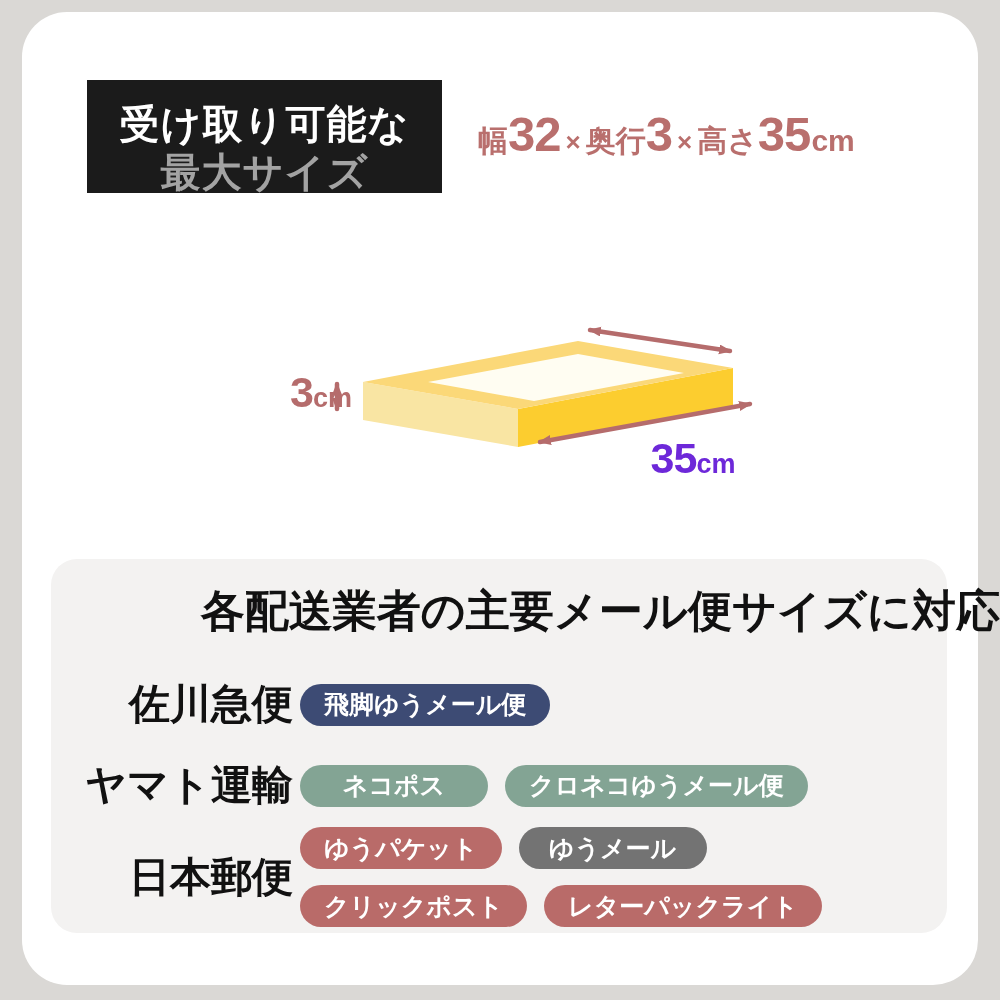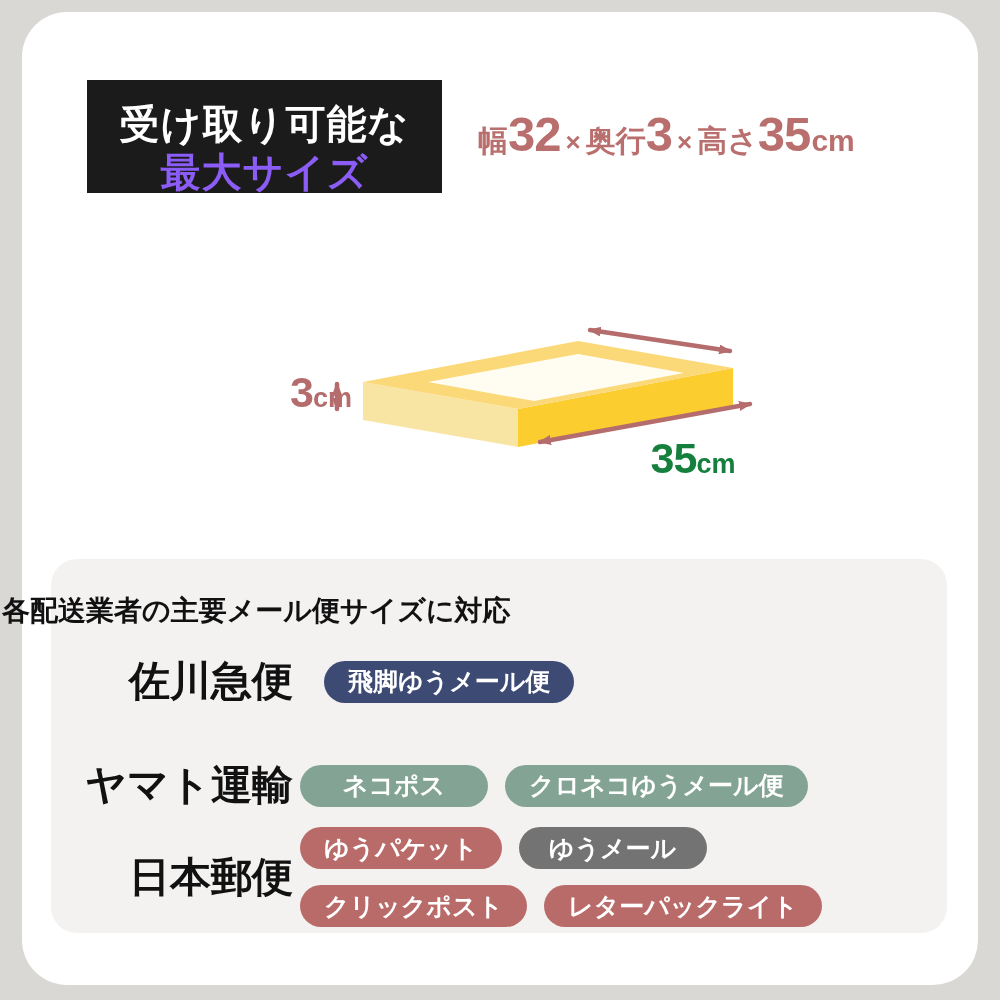--- a/index.html
+++ b/index.html
@@ -29,44 +29,44 @@
   .dim-label{position:absolute;font-weight:800;white-space:nowrap;}
   .dim-label .val{font-size:43px;letter-spacing:-1px;}
   .dim-label .unit{font-size:27px;}
   .label-width{left:603px;top:282px;width:135px;text-align:center;}
   .label-depth{left:242px;top:368px;width:86px;text-align:left;}
   .label-length{left:623px;top:434px;width:140px;text-align:center;}
 
   
   .card{position:absolute;left:51px;top:559px;width:896px;height:374px;
         border-radius:26px;}
-  .card-heading{position:absolute;left:2px;right:0;top:587px;text-align:left;
-                font-size:28px;font-weight:800;line-height:48px;}
+  .card-heading{position:absolute;left:2px;right:0;top:587px;text-align:right;
+                font-size:44px;font-weight:800;line-height:48px;}
   .carrier-row{position:absolute;left:85px;right:40px;display:flex;
                align-items:center;}
-  .row-0{top:654px;gap:24px;}
+  .row-0{top:677px;}
   .row-1{top:758px;}
   .row-2{top:827px;}
   .carrier-name{width:208px;flex-shrink:0;text-align:right;
                 font-size:41px;font-weight:800;color:#111;white-space:nowrap;}
   .badges{margin-left:7px;display:flex;flex-wrap:wrap;gap:16px 17px;
           width:645px;}
   .badge{display:inline-flex;align-items:center;justify-content:center;
          height:42px;min-width:140px;padding:0 24px;border-radius:22px;
          color:#ffffff;font-size:25px;font-weight:800;white-space:nowrap;}
 </style>
 </head>
 <body>
 
 <div class="page" style="background: rgb(218, 216, 213);">
   <div class="panel" style="background: rgb(255, 255, 255);"></div>
 
   <div class="title-box" style="background: rgb(27, 27, 27);">
     <div class="title-line" style="color: rgb(255, 255, 255); margin-top: 23px;">受け取り可能な</div>
-    <div class="title-line" style="color: #8b5cf6;">最大サイズ</div>
+    <div class="title-line" style="color: #a3a3a3;">最大サイズ</div>
   </div>
   <div class="dims" id="dims" style="color: rgb(185, 111, 109);">
       <span class="seg-label">幅</span>
       <span class="seg-number">32</span>
       <span class="seg-times">×</span>
       <span class="seg-label">奥行</span>
       <span class="seg-number">3</span>
       <span class="seg-times">×</span>
       <span class="seg-label">高さ</span>
       <span class="seg-number">35</span>
@@ -89,21 +89,21 @@
     <polygon points="428,382 578,354 684,373 534,401" fill="#fffdf2"></polygon>
 
     <line x1="590" y1="330" x2="730" y2="351" stroke-width="4.5" stroke-linecap="round" marker-start="url(#ah)" marker-end="url(#ah)" stroke="#b56c6c"></line>
     <line x1="540" y1="442" x2="750" y2="404" stroke-width="4.5" stroke-linecap="round" marker-start="url(#ah)" marker-end="url(#ah)" stroke="#b56c6c"></line>
     <line x1="337" y1="384" x2="337" y2="409" stroke-width="4.5" stroke-linecap="round" marker-start="url(#ah)" marker-end="url(#ah)" stroke="#b56c6c"></line>
   </svg>
 
   <div class="dim-label label-depth" style="color: rgb(181, 108, 108); margin-left: 48px;">
     <span class="val">3</span><span class="unit">cm</span>
   </div>
-  <div class="dim-label label-length" style="color: #15803d;">
+  <div class="dim-label label-length" style="color: #6d28d9;">
     <span class="val">35</span><span class="unit">cm</span>
   </div>
 
   <div class="card" style="background: rgb(243, 242, 241);"></div>
   <div class="card-heading" style="color: rgb(17, 17, 17);">各配送業者の主要メール便サイズに対応</div>
   <div id="rows-root">
       <div class="carrier-row row-0">
         <div class="carrier-name">佐川急便</div>
         <div class="badges">
           <div class="badge" style="background: rgb(61, 75, 116);">飛脚ゆうメール便</div>

